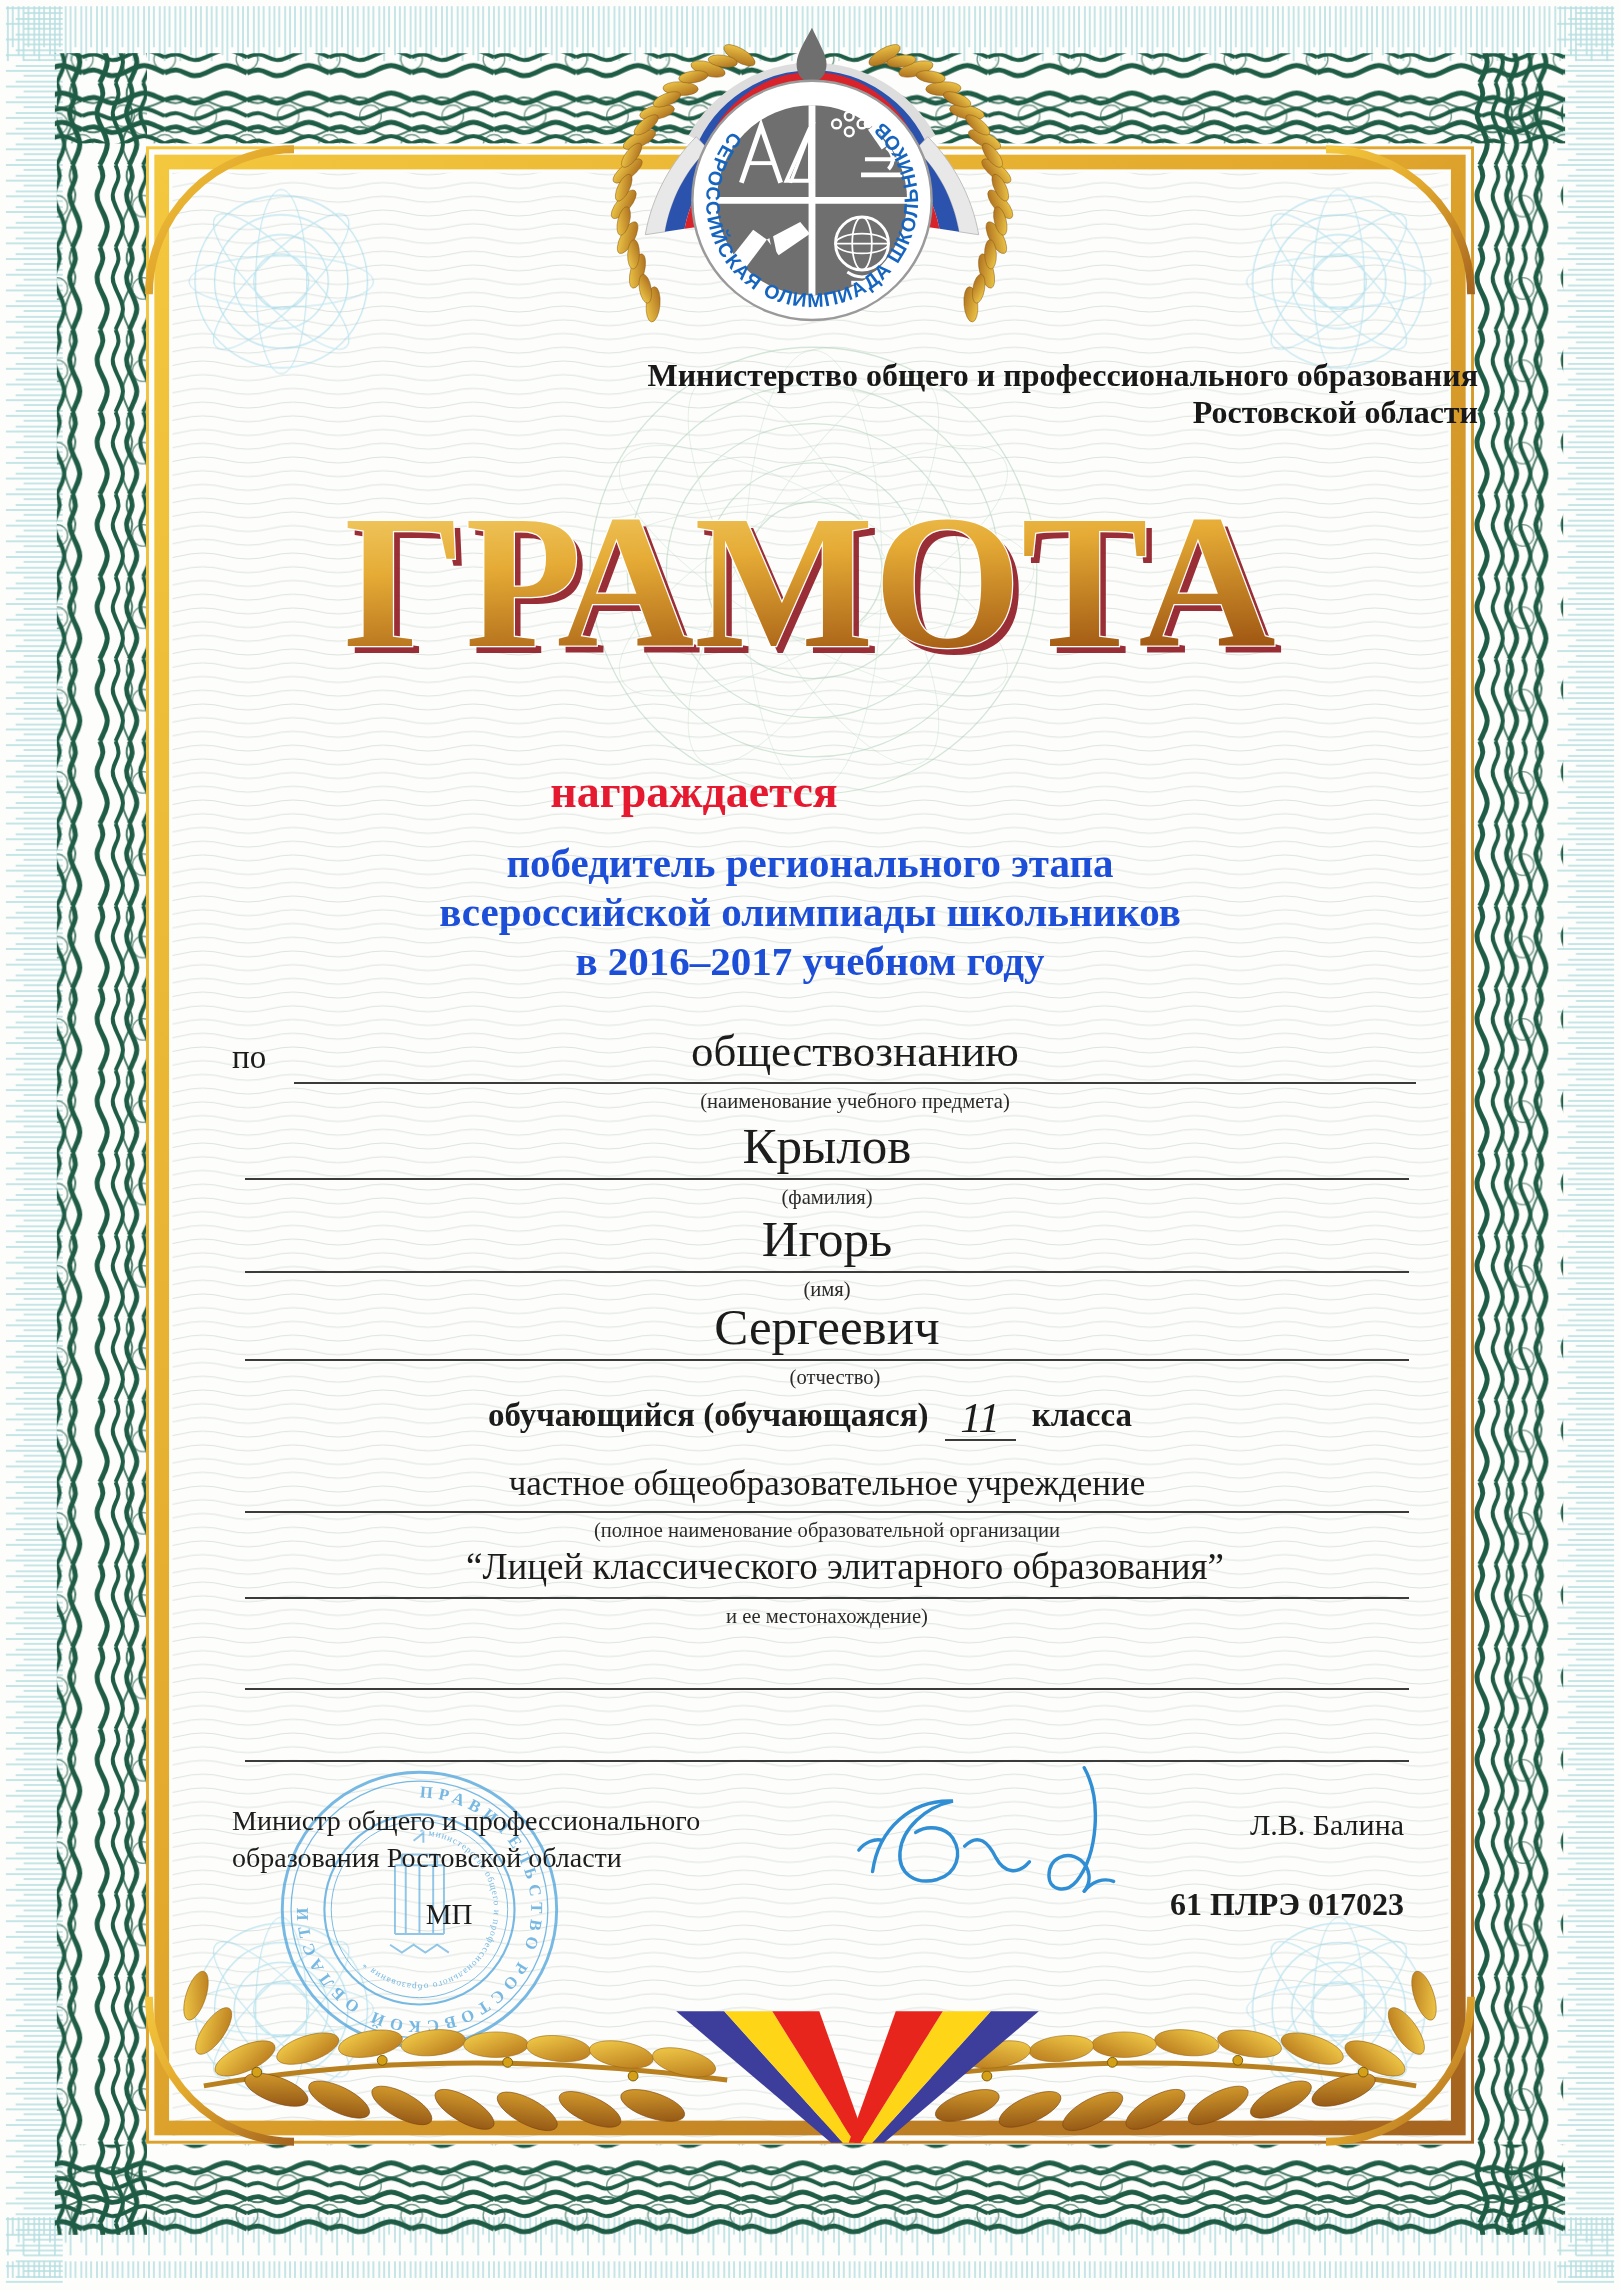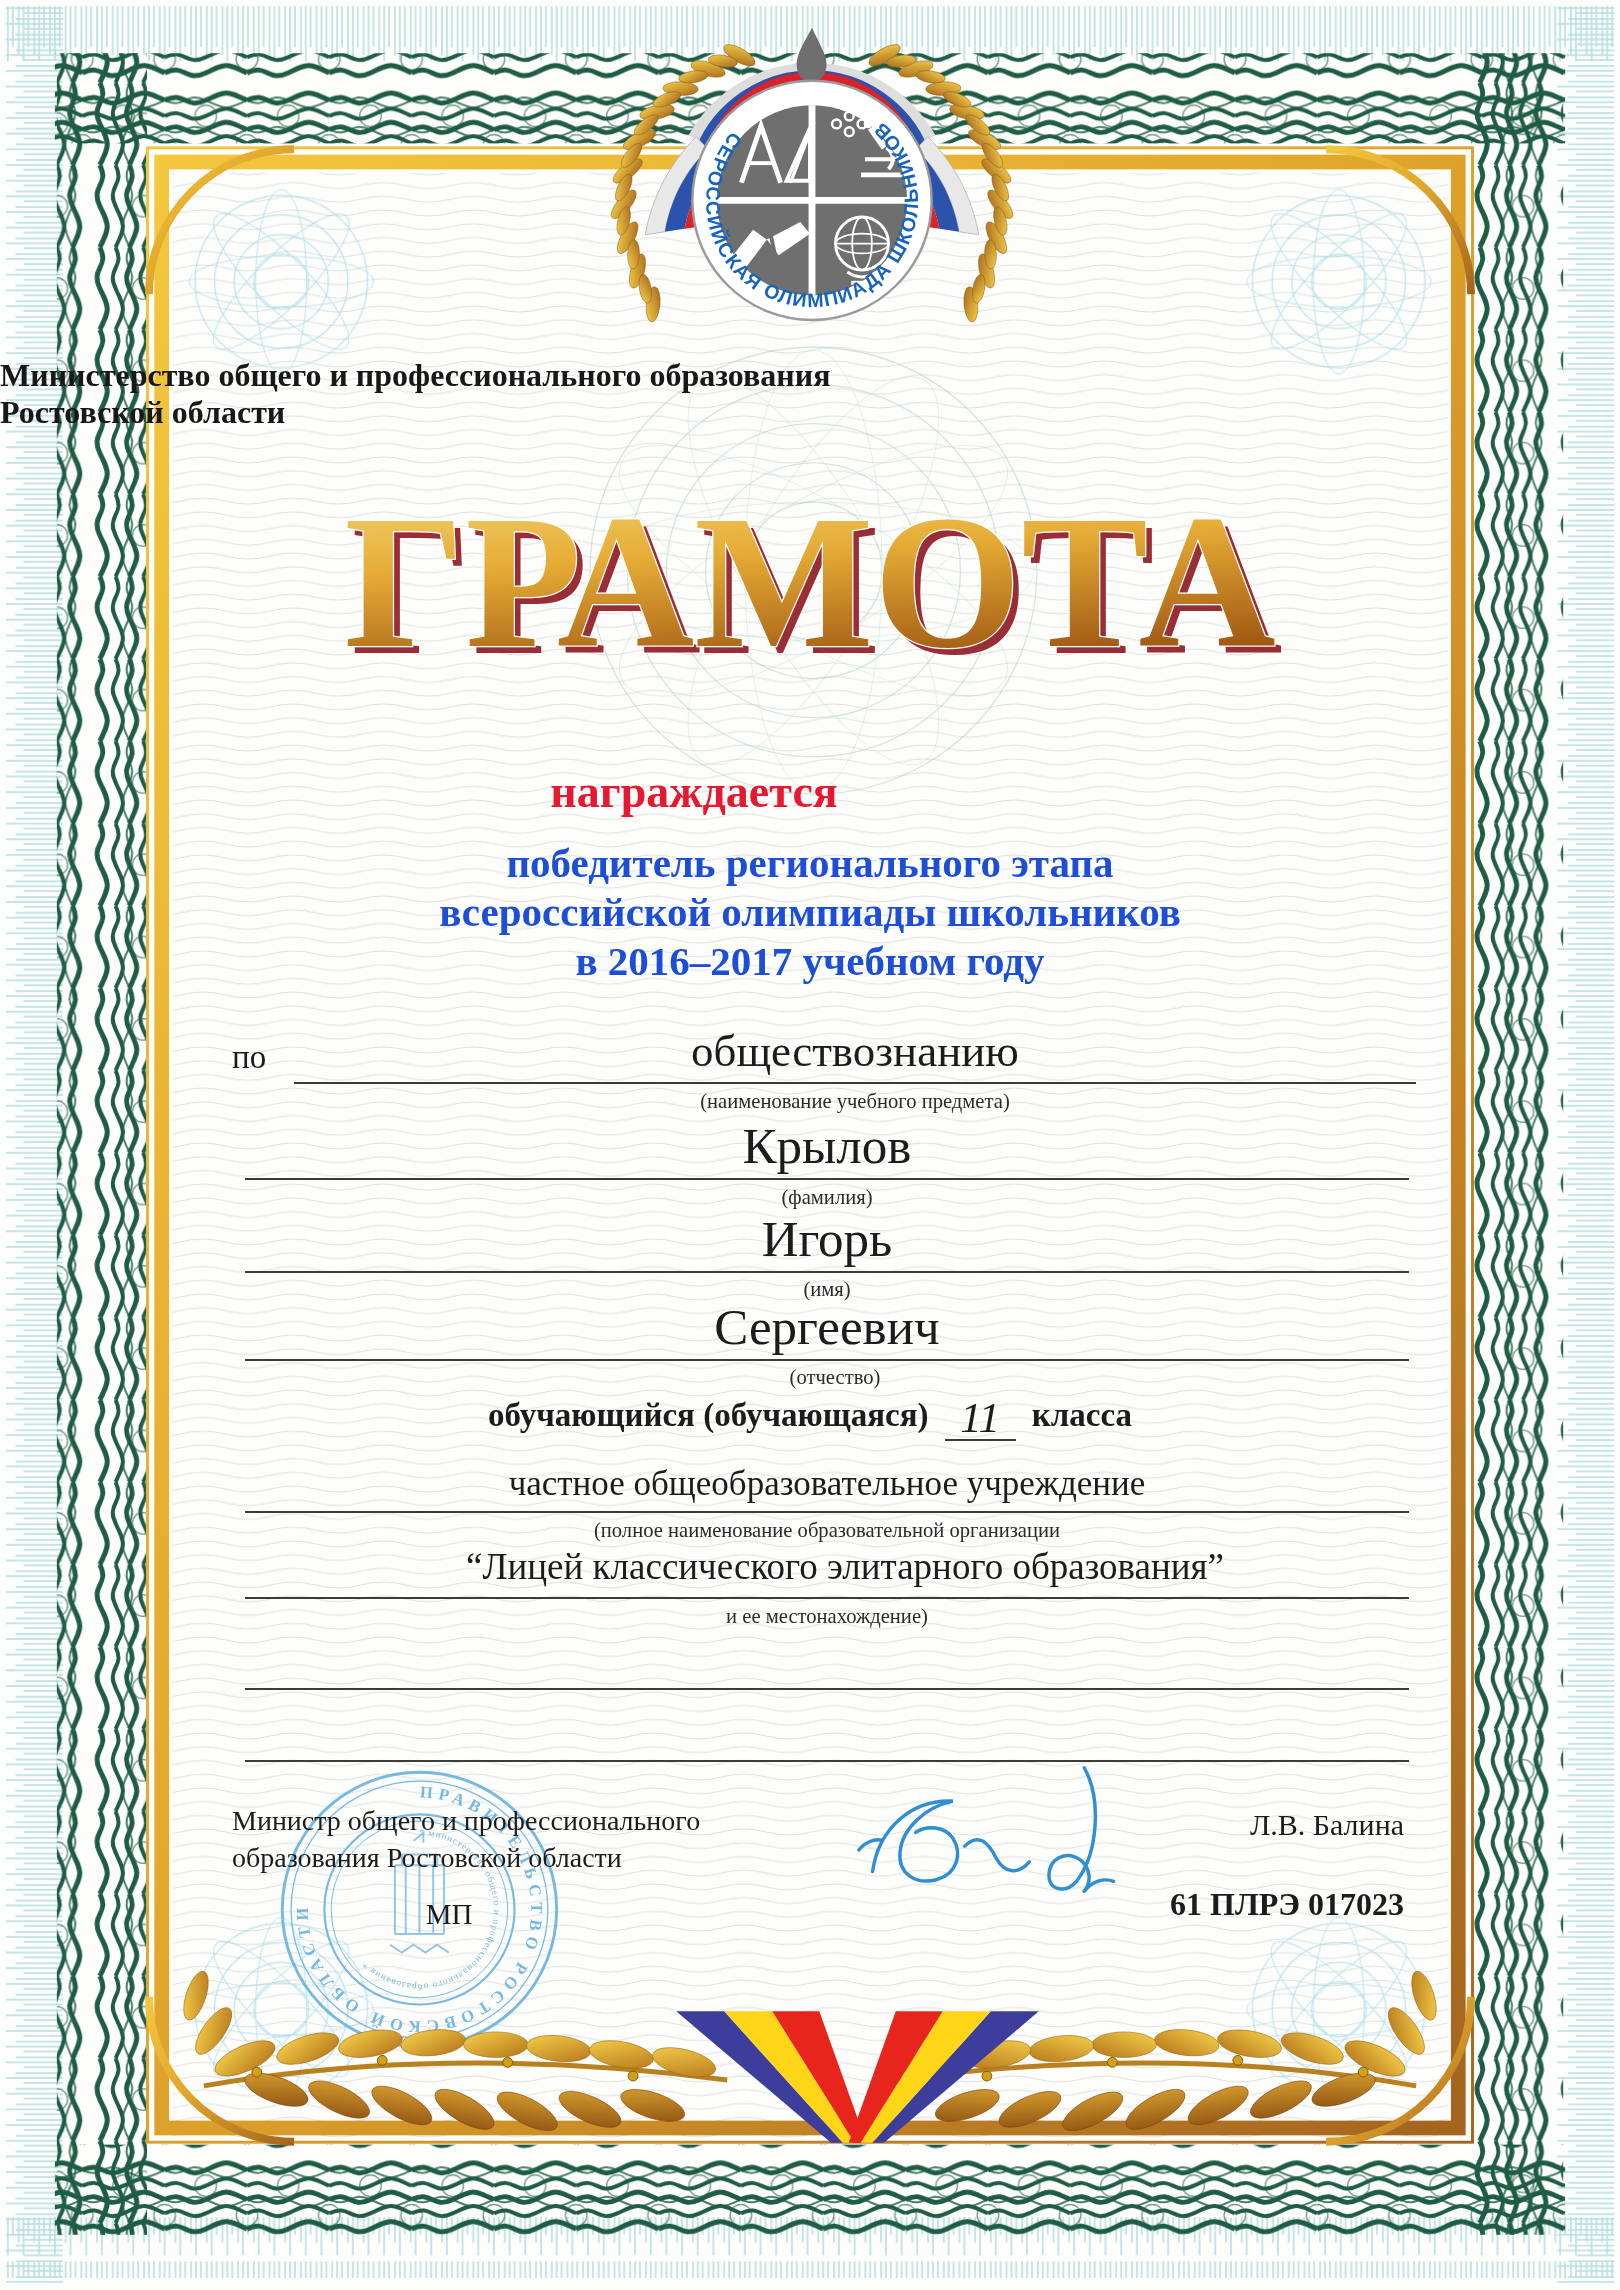--- a/index.html
+++ b/index.html
@@ -2,21 +2,21 @@
 <html><head>
 <meta charset="utf-8">
 <style>
   html,body{margin:0;padding:0;background:#ffffff;}
   .page{position:relative;width:1620px;height:2291px;background:#fdfdfb;overflow:hidden;
         font-family:"Liberation Serif", serif;color:#1c1c1c;}
   .layer{position:absolute;left:0;top:0;width:1620px;height:2291px;}
   svg{display:block;}
 
   
-  .ministry{position:absolute;left:0;top:357px;width:1478px;text-align:left;
+  .ministry{position:absolute;left:0;top:357px;width:1478px;text-align:right;
             font-weight:bold;font-size:32px;line-height:37px;color:#181818;}
 
   
   .awarded{position:absolute;left:0;top:765px;width:1388px;text-align:center;
            font-weight:bold;font-size:46px;color:#e51a30;}
   .award-lines{position:absolute;left:0;top:839px;width:1620px;text-align:center;
            font-weight:bold;font-size:41px;line-height:49px;color:#1d4ed8;}
 
   
   .frow{position:absolute;border-bottom:2.9px solid #3b3b3b;text-align:center;}

